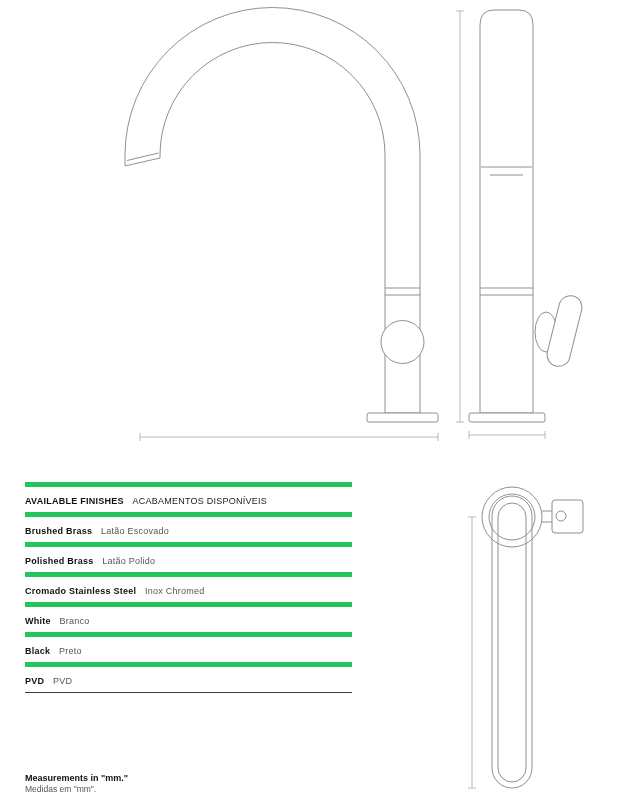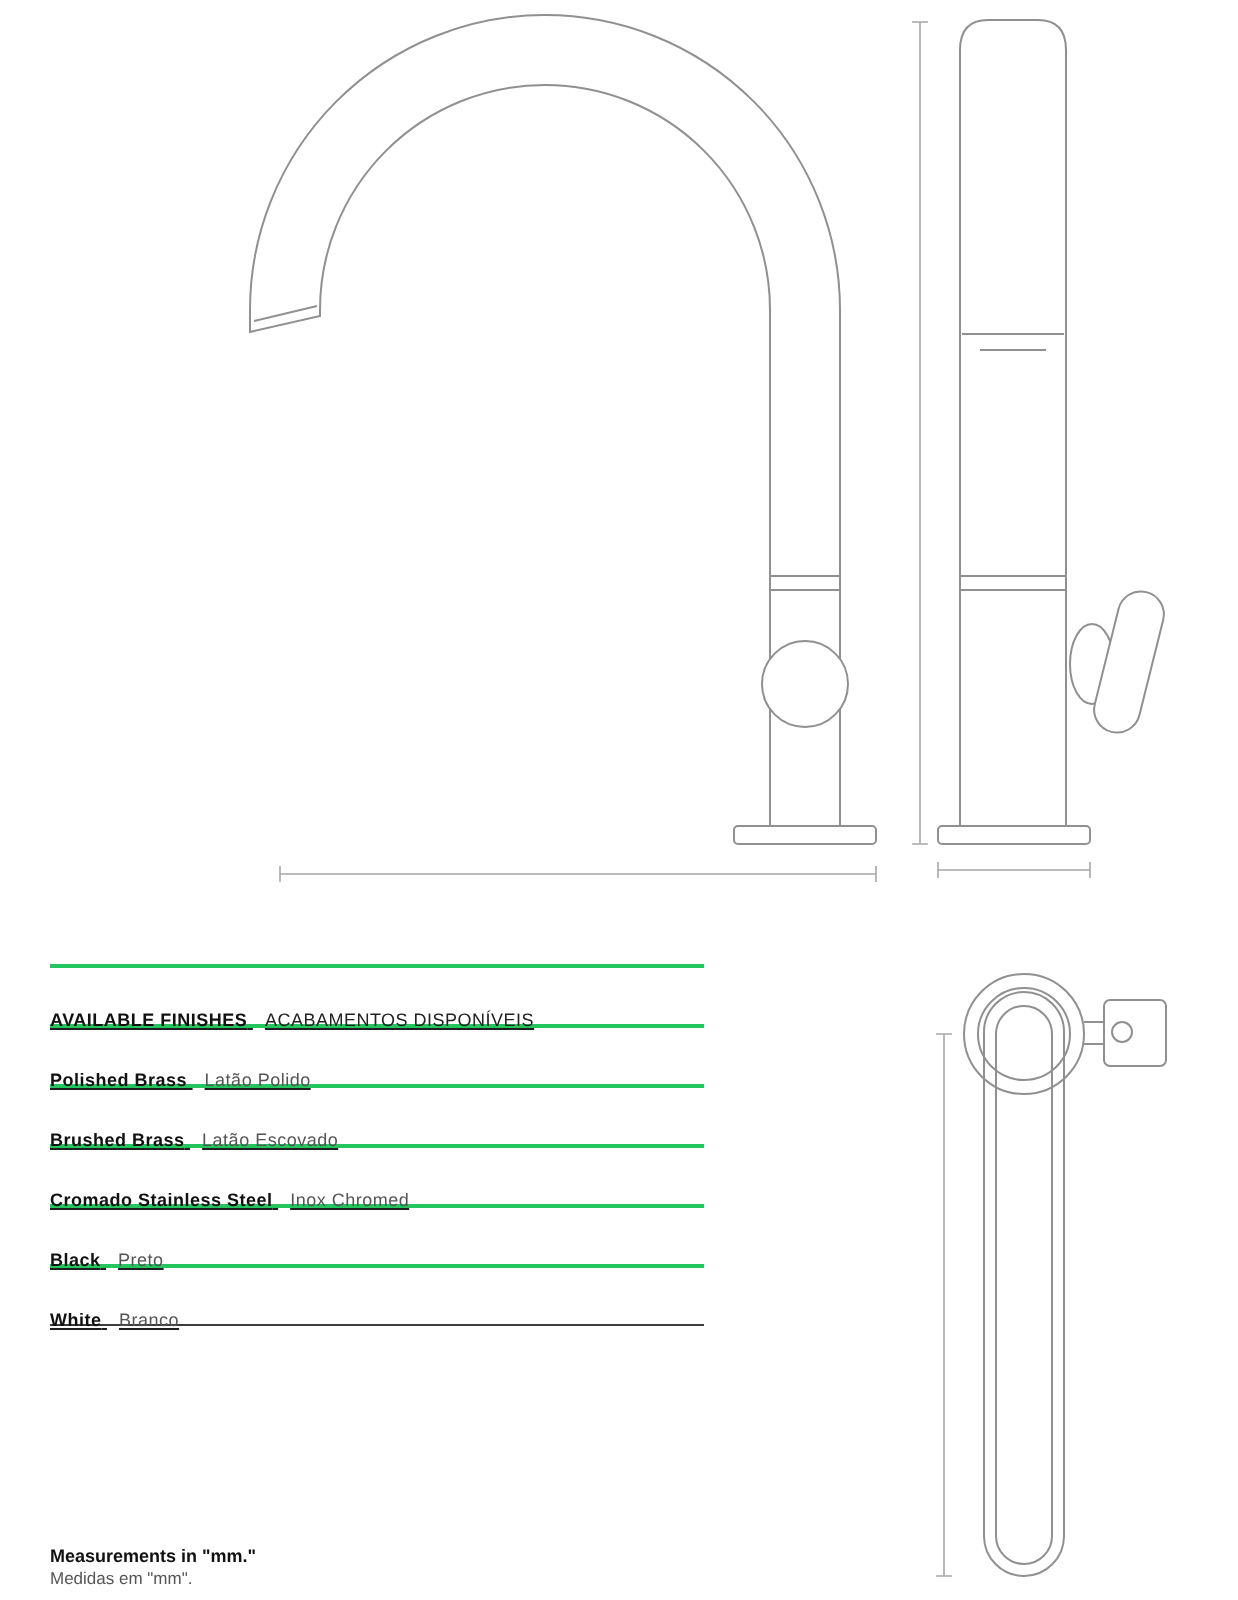--- a/index.html
+++ b/index.html
@@ -14,26 +14,25 @@
   .view{position:absolute;}
   .view svg{display:block;}
 
   
   .finishes{
     position:absolute;left:25px;top:482px;width:327px;
   }
   .f-row{
     box-sizing:border-box;
     height:30px;
-    border-top:2px solid #22c55e;
-    padding-top:21px;
+    border-top:5px solid #22c55e;
+    padding-top:9px;
     font-size:9px;
     letter-spacing:0.25px;
     white-space:nowrap;
-    text-decoration:underline;
   }
   .f-row .en{font-weight:bold;color:#111;}
   .f-row .pt{font-weight:normal;color:#555;margin-left:6px;}
   .f-header .pt{color:#222;margin-left:6px;}
   .f-end{border-top:1px solid #3c3c3c;height:0;}
 
   
   .footer{
     position:absolute;left:25px;top:773px;
     font-size:9px;line-height:11px;
@@ -123,38 +122,42 @@
       </g>
     </svg>
   </div>
 
   <div class="finishes">
     <div class="f-row f-header">
       <span class="en">AVAILABLE FINISHES</span>
       <span class="pt">ACABAMENTOS DISPONÍVEIS</span>
     </div>
     <div class="f-row">
+      <span class="en">Brushed Brass</span>
+      <span class="pt">Latão Escovado</span>
+    </div>
+    <div class="f-row">
       <span class="en">Polished Brass</span>
       <span class="pt">Latão Polido</span>
-    </div>
-    <div class="f-row">
-      <span class="en">Brushed Brass</span>
-      <span class="pt">Latão Escovado</span>
     </div>
     <div class="f-row">
       <span class="en">Cromado Stainless Steel</span>
       <span class="pt">Inox Chromed</span>
     </div>
     <div class="f-row">
+      <span class="en">White</span>
+      <span class="pt">Branco</span>
+    </div>
+    <div class="f-row">
       <span class="en">Black</span>
       <span class="pt">Preto</span>
     </div>
     <div class="f-row">
-      <span class="en">White</span>
-      <span class="pt">Branco</span>
+      <span class="en">PVD</span>
+      <span class="pt">PVD</span>
     </div>
     <div class="f-end"></div>
   </div>
 
   <div class="footer">
     <div class="b">Measurements in "mm."</div>
     <div class="s">Medidas em "mm".</div>
   </div>
 
 </div>

